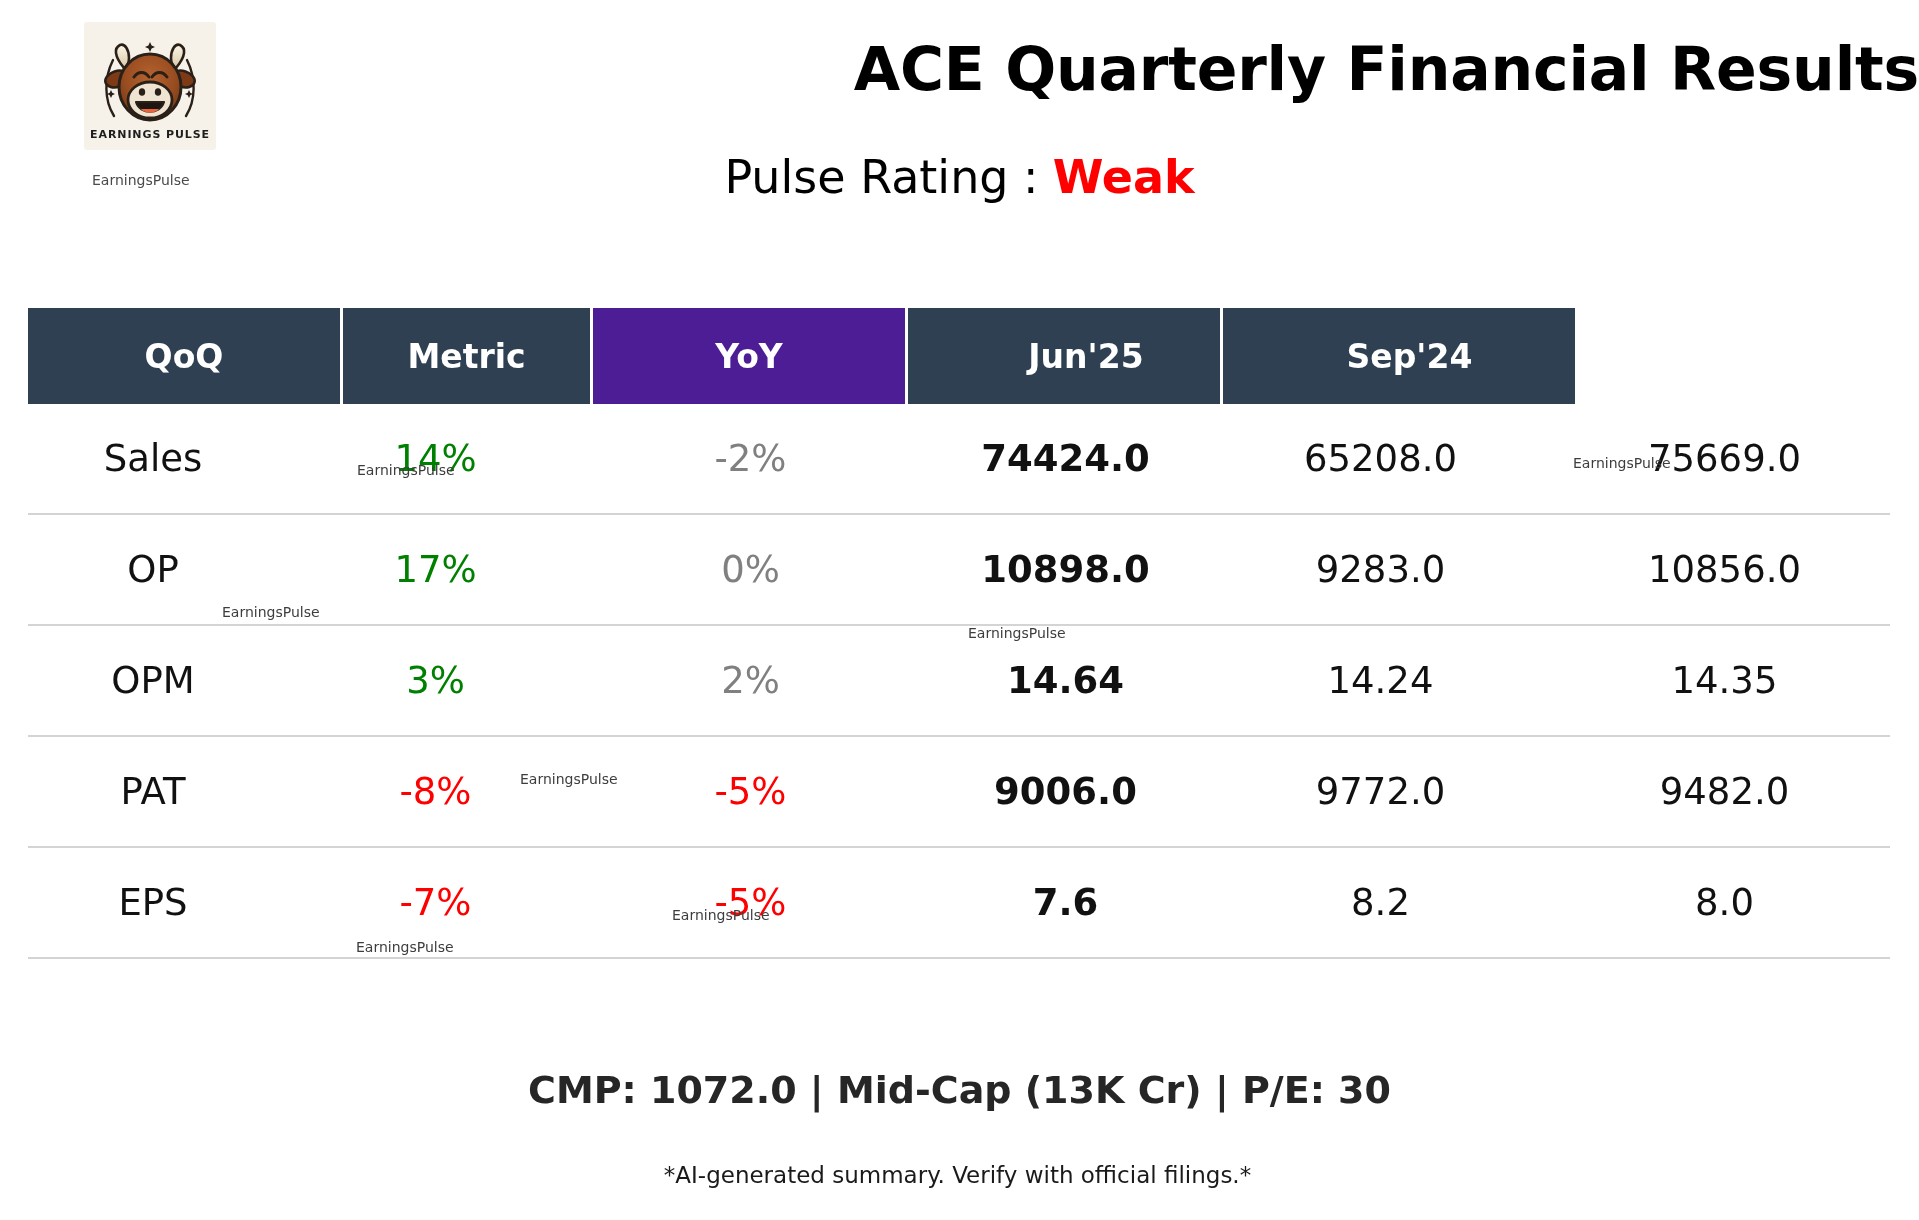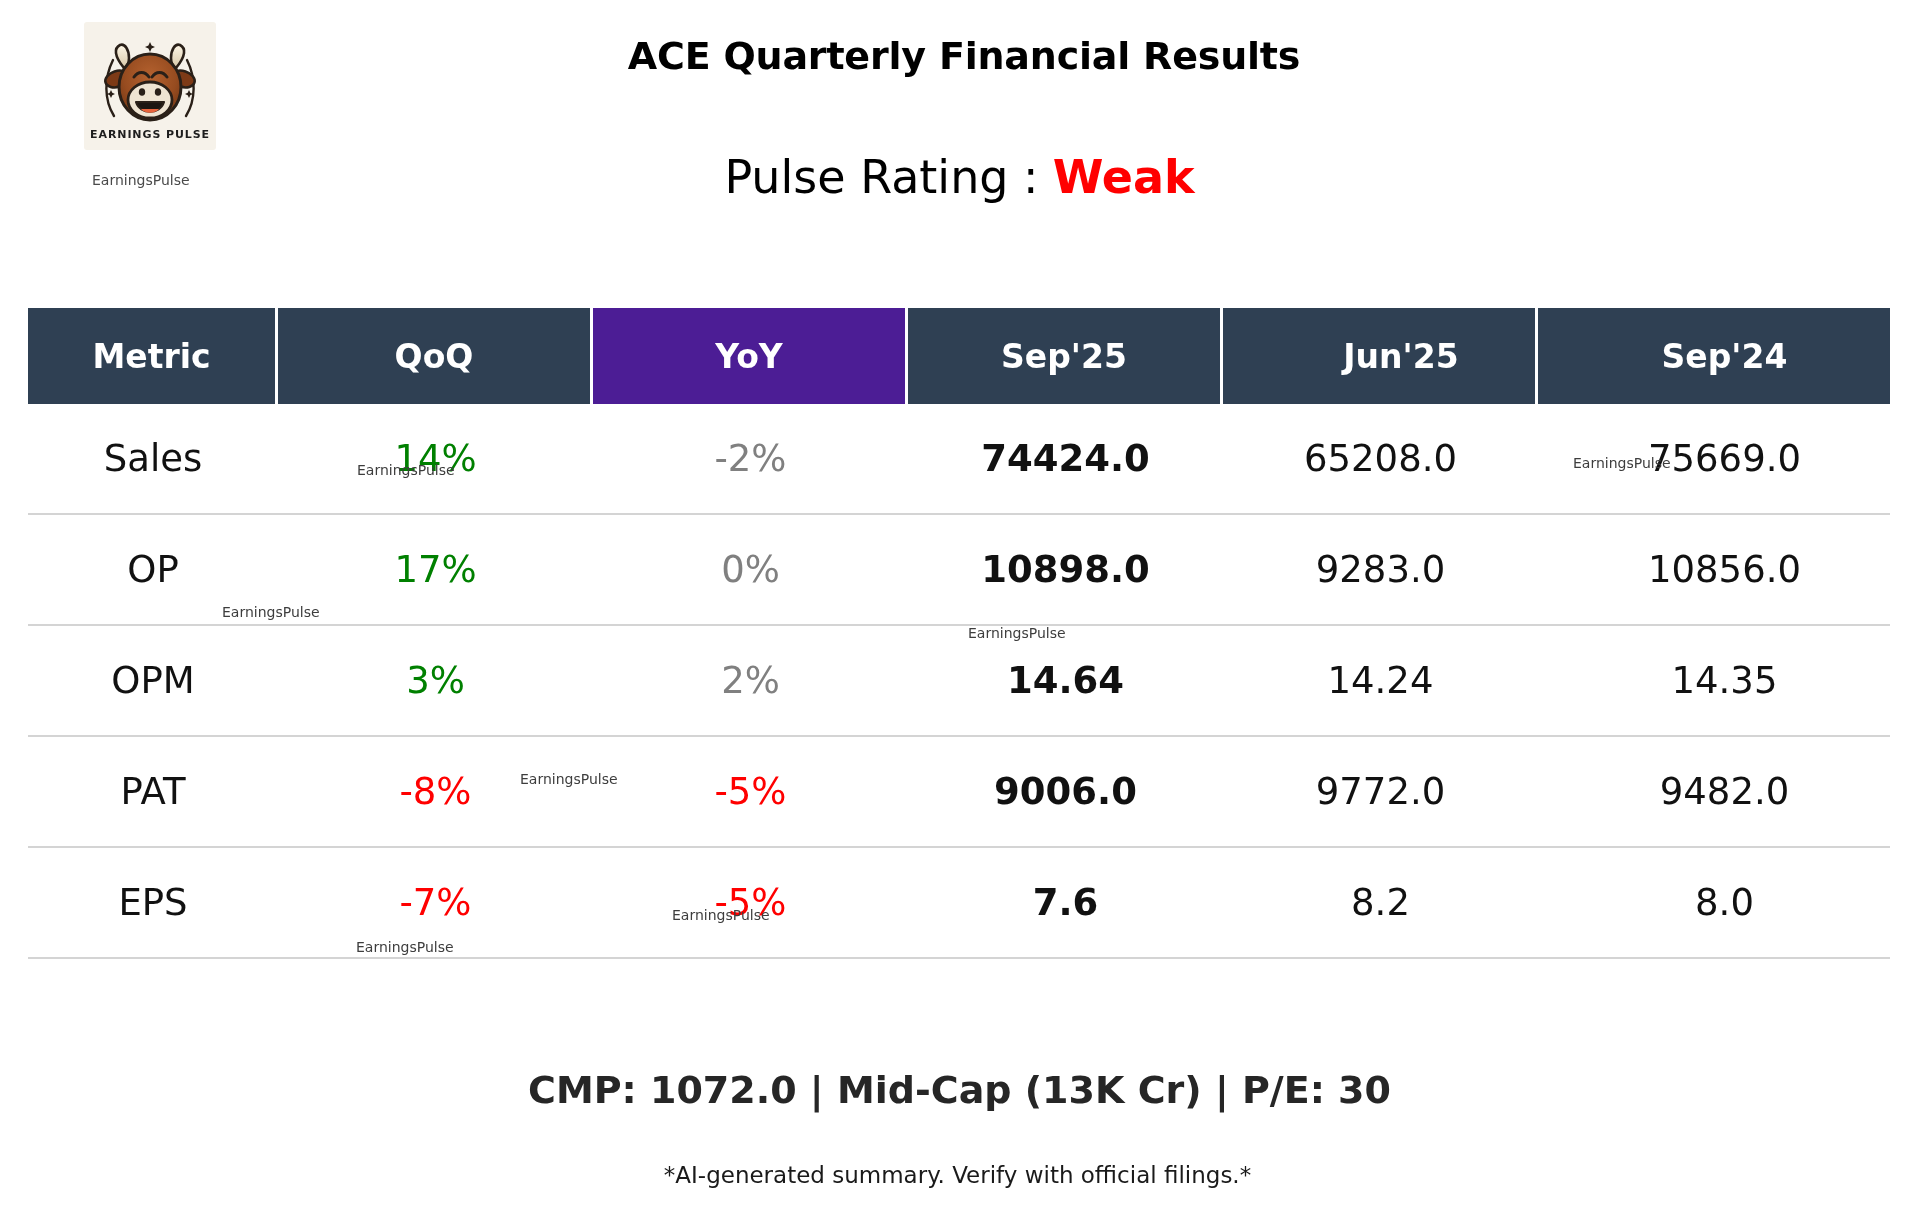--- a/index.html
+++ b/index.html
@@ -52,22 +52,22 @@
     color: #4a4a4a;
     font-family: "DejaVu Sans", sans-serif;
     white-space: nowrap;
   }
 
   
   .title {
     position: absolute;
     left: 0; right: 0;
     top: 34px;
-    text-align: center;
-    font-size: 38px;
+    text-align: right;
+    font-size: 60px;
     font-weight: bold;
     color: #000000;
     letter-spacing: -0.2px;
     padding-left: 9px;
   }
   .subtitle {
     position: absolute;
     left: 0; right: 0;
     top: 150px;
     text-align: center;
@@ -211,24 +211,23 @@
 <div class="logo-watermark">EarningsPulse</div>
 
 <div class="title">ACE Quarterly Financial Results</div>
 <div class="subtitle">
   <span>Pulse Rating :</span><span class="rating-value" style="color: rgb(255, 0, 0);">Weak</span>
 </div>
 
 <div class="table">
 
   <div class="thead">
+    <div class="th c1" style="background: rgb(47, 64, 83); color: rgb(255, 255, 255);">QoQ</div>
     <div class="th c0" style="background: rgb(47, 64, 83); color: rgb(255, 255, 255);">Metric</div>
-    <div class="th c1" style="background: rgb(47, 64, 83); color: rgb(255, 255, 255);">QoQ</div>
     <div class="th c2" style="background: #4c1d95; color: rgb(255, 255, 255);">YoY</div>
-    <div class="th c3" style="background: rgb(47, 64, 83); color: rgb(255, 255, 255);">Sep'25</div>
     <div class="th c4" style="background: rgb(47, 64, 83); color: rgb(255, 255, 255); padding-left: 44px;">Jun'25</div>
     <div class="th c5" style="background: rgb(47, 64, 83); color: rgb(255, 255, 255);">Sep'24</div>
   </div>
 
   <div class="row">
     <div class="td c0">Sales</div>
     <div class="td c1 pos" style="color: rgb(0, 128, 0);">14%</div>
     <div class="td c2 mut" style="color: rgb(128, 128, 128);">-2%</div>
     <div class="td c3 bold">74424.0</div>
     <div class="td c4">65208.0</div>

